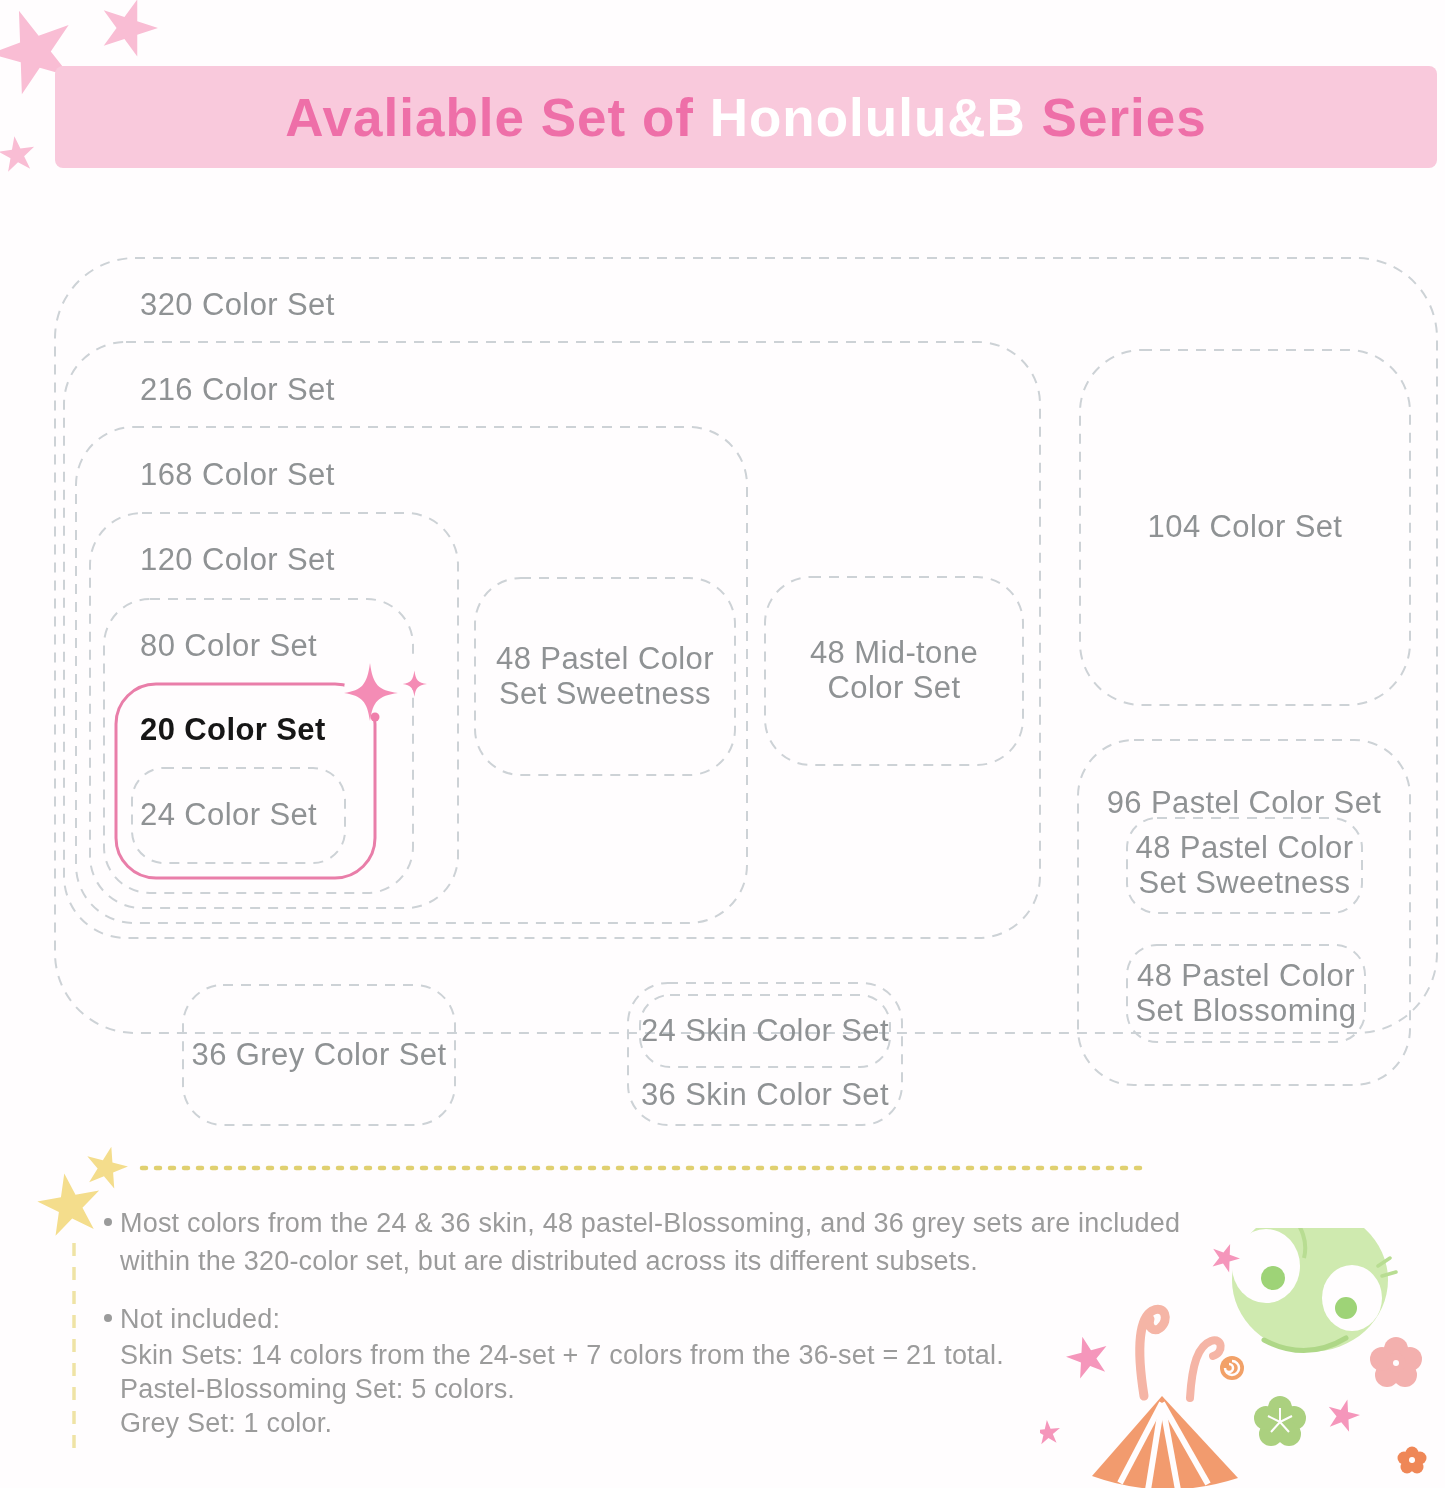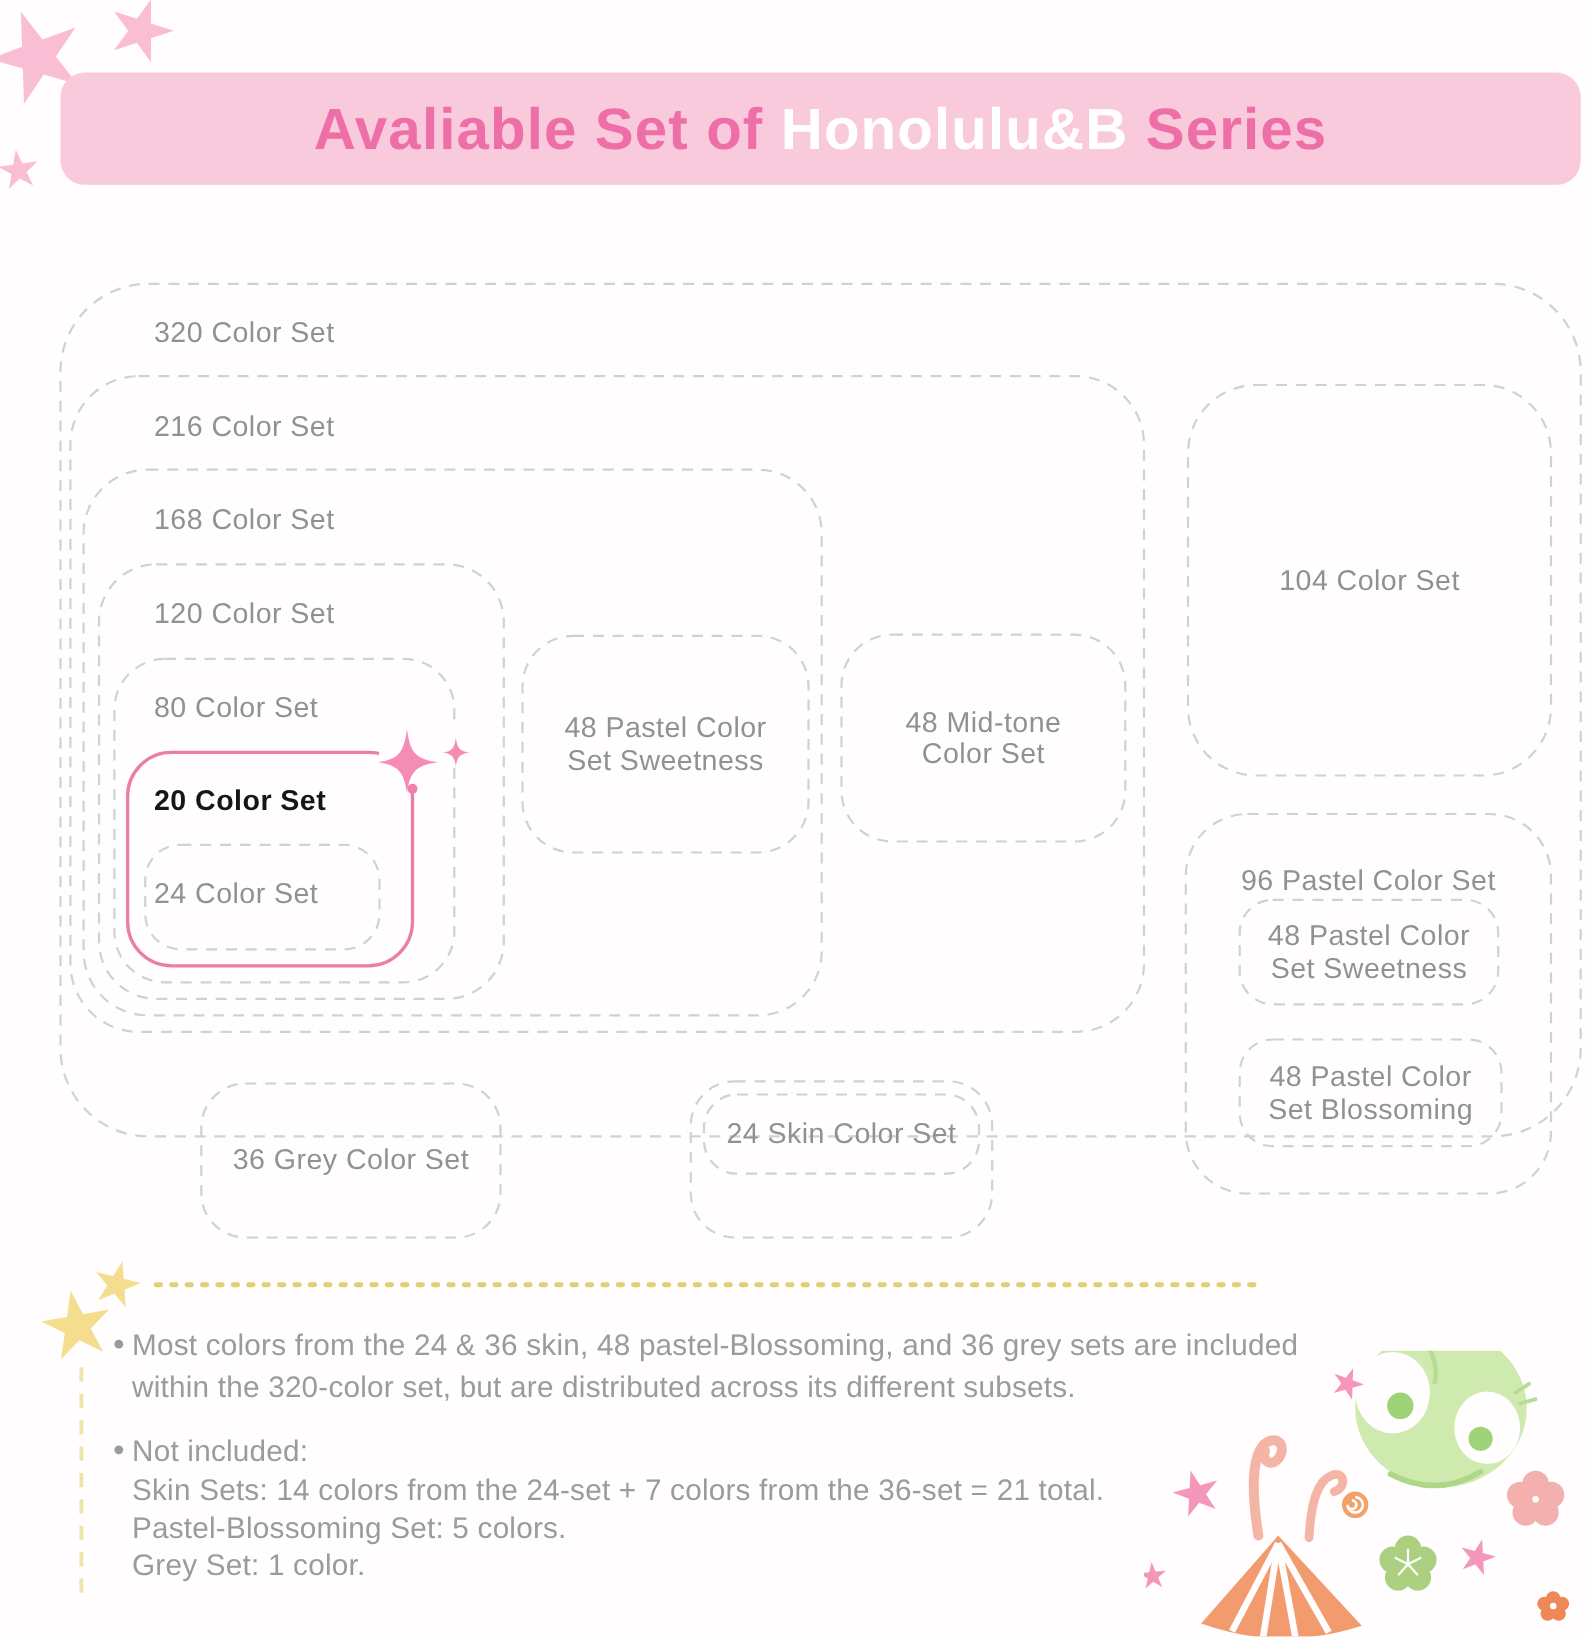--- a/index.html
+++ b/index.html
@@ -1,25 +1,25 @@
 <!DOCTYPE html>
 <html><head>
 <meta charset="utf-8">
 <style>
   html,body{margin:0;padding:0;background:#ffffff;}
   .canvas{position:relative;width:1445px;height:1488px;background:#fffdfe;overflow:hidden;
           font-family:"Liberation Sans",sans-serif;}
   .abs{position:absolute;}
   
-  .banner{left:55px;top:66px;width:1382px;height:102px;border-radius:22px;background:#f9c9dc;
+  .banner{left:55px;top:66px;width:1382px;height:102px;border-radius:8px;background:#f9c9dc;
           display:flex;align-items:center;justify-content:center;}
   .banner-title{font-size:53px;font-weight:700;letter-spacing:1px;color:#ee6fa8;white-space:pre;}
   .banner-title .brand{color:#ffffff;}
   
-  .lbl{position:absolute;font-size:26px;color:#8f9294;letter-spacing:.4px;line-height:1.12;
+  .lbl{position:absolute;font-size:31px;color:#8f9294;letter-spacing:.4px;line-height:1.12;
        white-space:pre-line;}
   .lbl-left{left:140px;}
   .lbl-48{font-weight:700;color:#161616;}
   .lbl-center{display:flex;align-items:center;justify-content:center;text-align:center;}
   .lbl-topcenter{text-align:center;}
   
   .note-line{position:absolute;font-size:27px;color:#9b9b9b;letter-spacing:.2px;}
   .bullet-dot{position:absolute;width:8px;height:8px;border-radius:50%;background:#9b9b9b;}
   svg{display:block;}
 </style>
@@ -84,20 +84,21 @@
   <div class="lbl lbl-center" style="left:765px;top:577px;width:258px;height:188px;">48 Mid-tone
 Color Set</div>
   <div class="lbl lbl-center" style="left:1080px;top:350px;width:330px;height:355px;">104 Color Set</div>
   <div class="lbl lbl-topcenter" style="left:1078px;top:786px;width:332px;">96 Pastel Color Set</div>
   <div class="lbl lbl-center" style="left:1127px;top:818px;width:235px;height:95px;">48 Pastel Color
 Set Sweetness</div>
   <div class="lbl lbl-center" style="left:1127px;top:945px;width:238px;height:97px;">48 Pastel Color
 Set Blossoming</div>
   <div class="lbl lbl-center" style="left:183px;top:985px;width:272px;height:140px;">36 Grey Color Set</div>
   <div class="lbl lbl-center" style="left:640px;top:995px;width:250px;height:72px;">24 Skin Color Set</div>
+  <div class="lbl lbl-center" style="left:628px;top:1068px;width:274px;height:54px;">36 Skin Color Set</div>
 
   <svg class="abs" style="left:0;top:1140px;" width="1445" height="348" viewBox="0 0 1445 348">
     <line x1="142" y1="28" x2="1140" y2="28" stroke="#e0d070" stroke-width="4.5" stroke-dasharray="4 10" stroke-linecap="round"></line>
     <g fill="#f4dd8c">
       <path transform="translate(106,28) scale(22) rotate(14)" d="M0,-1 L0.224,-0.309 0.951,-0.309 0.363,0.118 0.588,0.809 0,0.382 -0.588,0.809 -0.363,0.118 -0.951,-0.309 -0.224,-0.309 Z"></path>
       <path transform="translate(70,66) scale(33) rotate(-10)" d="M0,-1 L0.224,-0.309 0.951,-0.309 0.363,0.118 0.588,0.809 0,0.382 -0.588,0.809 -0.363,0.118 -0.951,-0.309 -0.224,-0.309 Z"></path>
     </g>
     <line x1="74" y1="103" x2="74" y2="312" stroke="#efe3a5" stroke-width="3.5" stroke-dasharray="13 11"></line>
   </svg>
 

